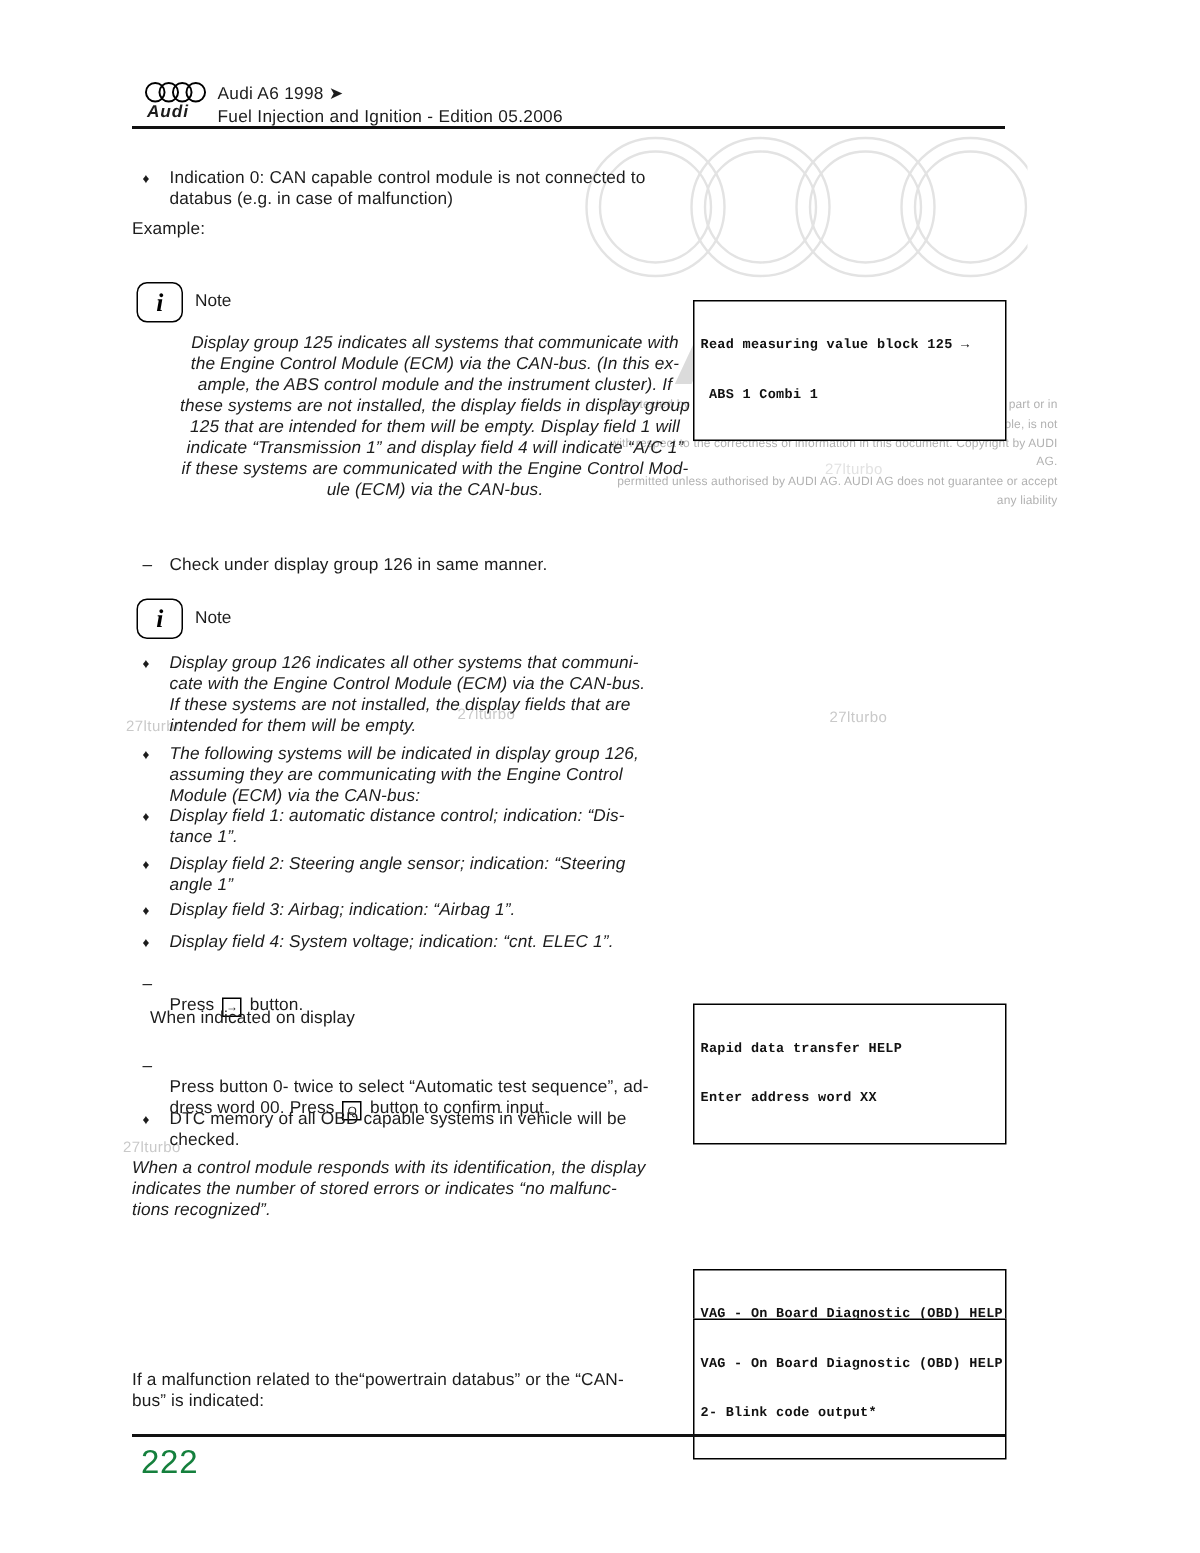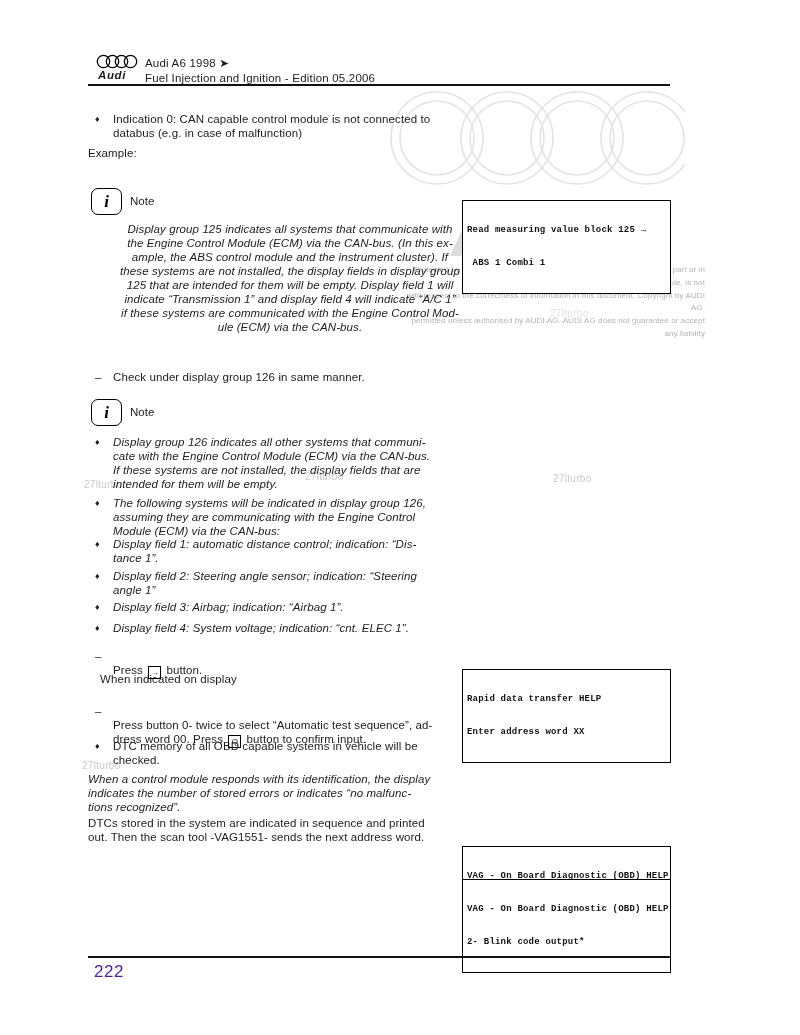--- a/index.html
+++ b/index.html
@@ -38,21 +38,21 @@
   
   .display-box{left:462px;width:199px;border:1.2px solid #000;padding:2px 4px;background:#fff;
                font-family:"Liberation Mono",monospace;font-weight:bold;font-size:9px;
                line-height:11px;white-space:pre;letter-spacing:0.2px;color:#111;}
 
   
   .keybox{display:inline-block;min-width:9px;height:11px;line-height:11px;border:1px solid #000;
           font-size:8px;text-align:center;padding:0 1px;vertical-align:-1px;margin:0 2px;white-space:normal;}
 
   .foot-rule{background:#111;height:2px;}
-  .page-num{font-size:17px;letter-spacing:0.5px;color:#4c1d95;}
+  .page-num{font-size:22px;letter-spacing:0.5px;color:#15803d;}
 </style>
 </head>
 <body>
 
 <div class="page">
 
   <svg class="abs" style="left:390px;top:90px;" width="295" height="100" viewBox="0 0 295 100">
     <g fill="none" stroke="#e3e3e3" stroke-width="1.6">
       <circle cx="47" cy="48" r="46"></circle>
         <circle cx="47" cy="48" r="37"></circle>
@@ -175,22 +175,22 @@
 
   <div class="abs row" style="left:88px;top:739px;">
     <span class="marker diamond">♦</span>
     <div class="txt body-text">DTC memory of all OBD capable systems in vehicle will be
 checked.</div>
   </div>
 
   <div class="abs body-text" style="left:88px;top:772px;width:372px;font-style:italic;">When a control module responds with its identification, the display
 indicates the number of stored errors or indicates “no malfunc-
 tions recognized”.</div>
-  <div class="abs body-text" style="left:88px;top:816px;width:372px;">DTCs stored in the system are indicated in sequence and printed
-out. Then the scan tool -VAG1551- sends the next address word.</div>
+  <div class="abs body-text" style="left:88px;top:913px;width:372px;">If a malfunction related to the“powertrain databus” or the “CAN-
+bus” is indicated:</div>
 
   <div class="abs display-box" style="top:160px;margin-top:40px;">
     <div>Read measuring value block 125 →</div>
     <div> ABS 1 Combi 1</div>
   </div>
   <div class="abs display-box" style="top:669px;">
     <div>Rapid data transfer HELP</div>
     <div>Enter address word XX</div>
   </div>
   <div class="abs display-box" style="top:846px;">

